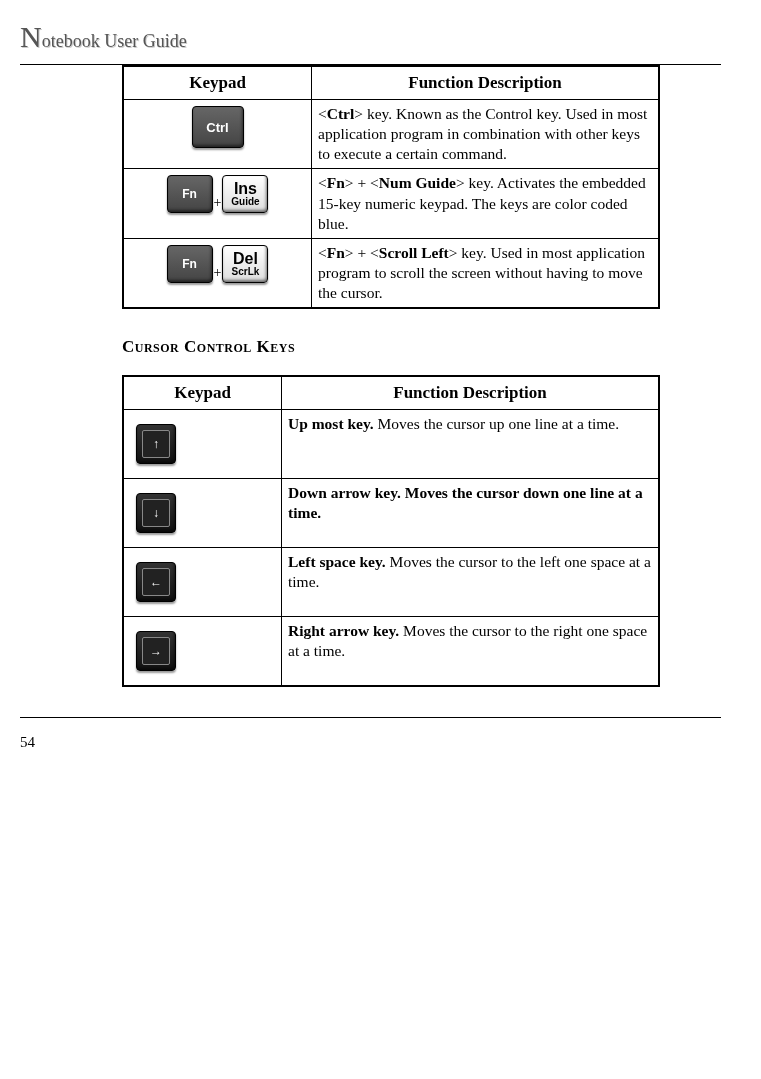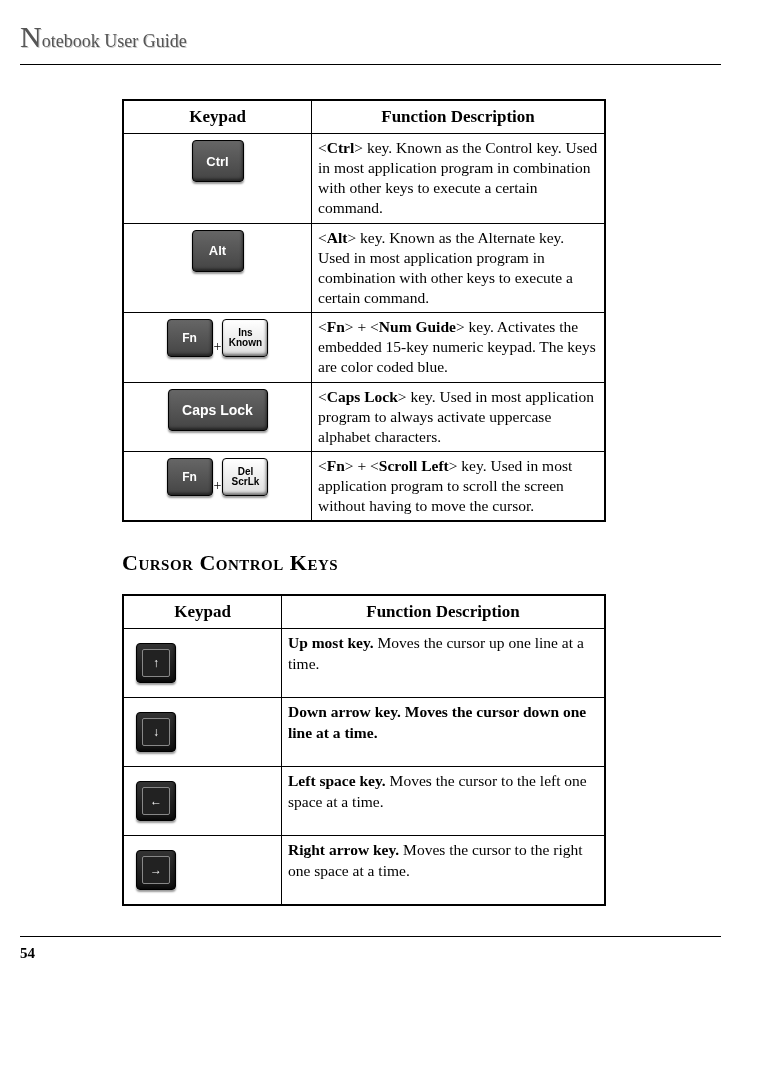--- a/index.html
+++ b/index.html
@@ -8,34 +8,33 @@
     font-family: Georgia, 'Times New Roman', serif;
     font-size: 15px;
     color: #000;
     width: 761px;
     box-sizing: border-box;
     background: #fff;
   }
   .header {
     border-bottom: 1.5px solid #000;
     padding-bottom: 10px;
-    margin-bottom: 34px;
   }
   .header-title {
     font-family: Georgia, 'Times New Roman', serif;
     color: #555;
     font-size: 18px;
     text-shadow: 1px 1px 0 #ccc;
   }
   .header-title .dropcap {
     font-size: 30px;
   }
   table.key-table {
     border-collapse: collapse;
-    width: 484px;
+    width: 538px;
     margin-left: 102px;
     border: 2.5px solid #000;
     margin-bottom: 28px;
   }
   table.key-table th, table.key-table td {
     border: 1px solid #000;
     padding: 4px 6px;
     vertical-align: top;
   }
   table.key-table th {
@@ -44,21 +43,21 @@
     text-align: center;
     font-size: 17px;
     padding: 6px;
   }
   .col-keypad { width: 175px; }
   .desc { font-family: Georgia, serif; font-size: 15.5px; line-height: 1.3; margin-top: 41px; }
   .section-heading {
     font-family: Georgia, serif;
     font-weight: bold;
     font-variant: small-caps;
-    font-size: 22px;
+    font-size: 17px;
     margin-left: 102px;
     margin-top: 18px;
     margin-bottom: 18px;
     letter-spacing: 0.5px;
   }
   
   .keyrow { display: flex; align-items: flex-end; justify-content: center; padding: 2px 0; }
   .key {
     display: inline-flex;
     align-items: center;
@@ -81,29 +80,28 @@
   .key-small { width: 46px; height: 38px; font-size: 12px; }
   .key-med  { width: 52px; height: 42px; font-size: 13px; }
   .key-wide { width: 100px; height: 42px; font-size: 14px; }
   .key-arrow { width: 40px; height: 40px; font-size: 12px; background: linear-gradient(#333,#111); color:#fff;}
   .key-arrow .outer-box{
     border:1px solid #888; width:26px;height:26px; display:flex;align-items:center;justify-content:center;border-radius:2px;
     background:#222;
   }
   .plus { font-family: Georgia, serif; font-size:14px; margin: 0 1px 2px 1px;}
   .stack-lines { display:flex; flex-direction:column; line-height:1; align-items:center; }
-  .stack-lines .top { font-size:10px; font-weight:bold;}
+  .stack-lines .top { font-size:16px; font-weight:bold;}
   .stack-lines .bot { font-size:10px; font-weight:bold;}
   .page-num {
     font-family: Georgia, serif;
     font-size: 15px;
     margin-top: 30px;
     border-top: 1.5px solid #000;
-    padding-top: 8px;
-    font-weight: bold;
+    padding-top: 16px;
   }
 </style>
 </head>
 <body>
 
 <div class="header">
   <span class="header-title"><span class="dropcap">N</span><span>otebook User Guide</span></span>
 </div>
 
 <table class="key-table">
@@ -118,47 +116,31 @@
         <td class="col-keypad">
           <div class="keyrow">
             <div class="key dark key-med">Ctrl</div>
           </div>
         </td>
         <td class="desc">&lt;<b>Ctrl</b>&gt; key. Known as the Control key. Used in most application program in combination with other keys to execute a certain command.</td>
       </tr>
       <tr>
         <td class="col-keypad">
           <div class="keyrow">
-            <div class="key dark key-med">Alt</div>
-          </div>
-        </td>
-        <td class="desc">&lt;<b>Alt</b>&gt; key. Known as the Alternate key. Used in most application program in combination with other keys to execute a certain command.</td>
-      </tr>
-      <tr>
-        <td class="col-keypad">
-          <div class="keyrow">
             <div class="key dark key-small">Fn</div>
             <span class="plus">+</span>
             <div class="key light key-small">
               <div class="stack-lines">
                 <div class="top">Ins</div>
-                <div class="bot">Known</div>
+                <div class="bot">Guide</div>
               </div>
             </div>
           </div>
         </td>
         <td class="desc">&lt;<b>Fn</b>&gt; + &lt;<b>Num Guide</b>&gt; key. Activates the embedded 15-key numeric keypad. The keys are color coded blue.</td>
-      </tr>
-      <tr>
-        <td class="col-keypad">
-          <div class="keyrow">
-            <div class="key dark key-wide">Caps Lock</div>
-          </div>
-        </td>
-        <td class="desc">&lt;<b>Caps Lock</b>&gt; key. Used in most application program to always activate uppercase alphabet characters.</td>
       </tr>
       <tr>
         <td class="col-keypad">
           <div class="keyrow">
             <div class="key dark key-small">Fn</div>
             <span class="plus">+</span>
             <div class="key light key-small">
               <div class="stack-lines">
                 <div class="top">Del</div>
                 <div class="bot">ScrLk</div>

